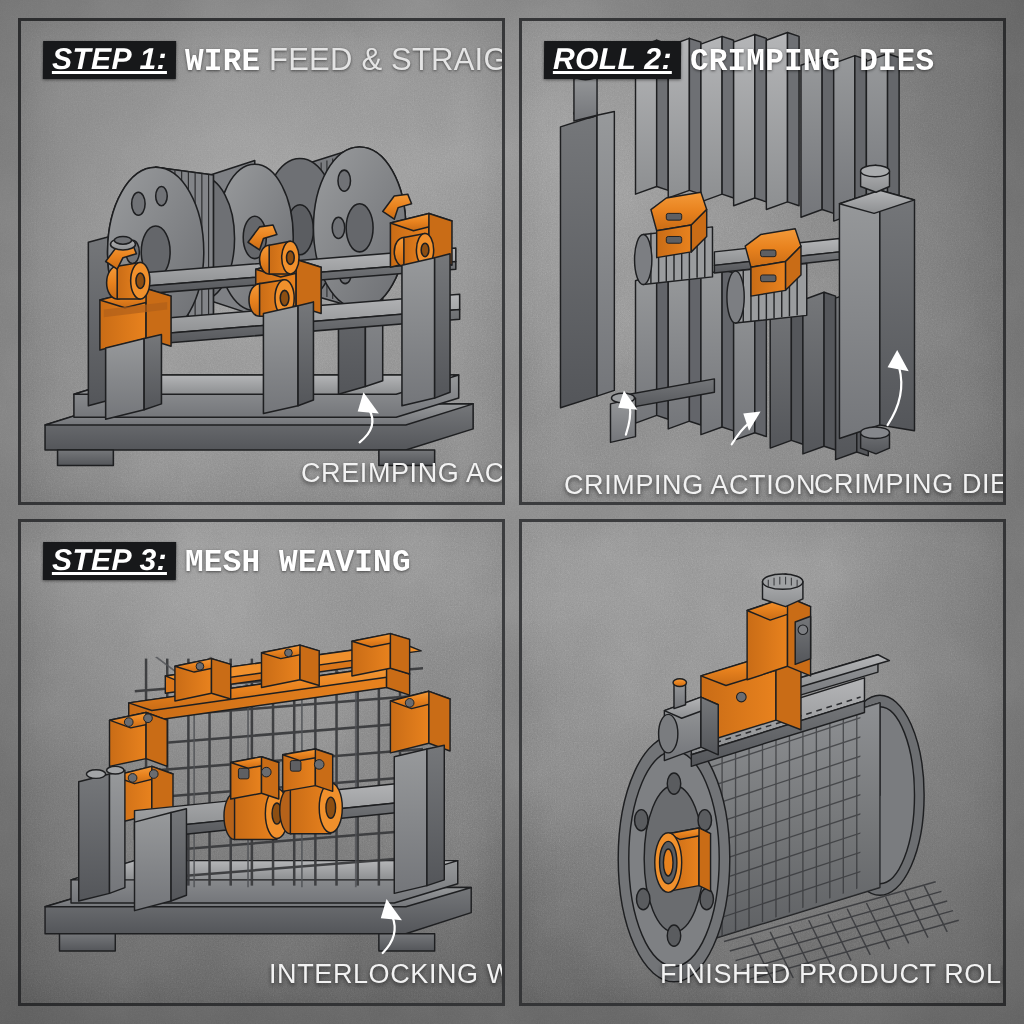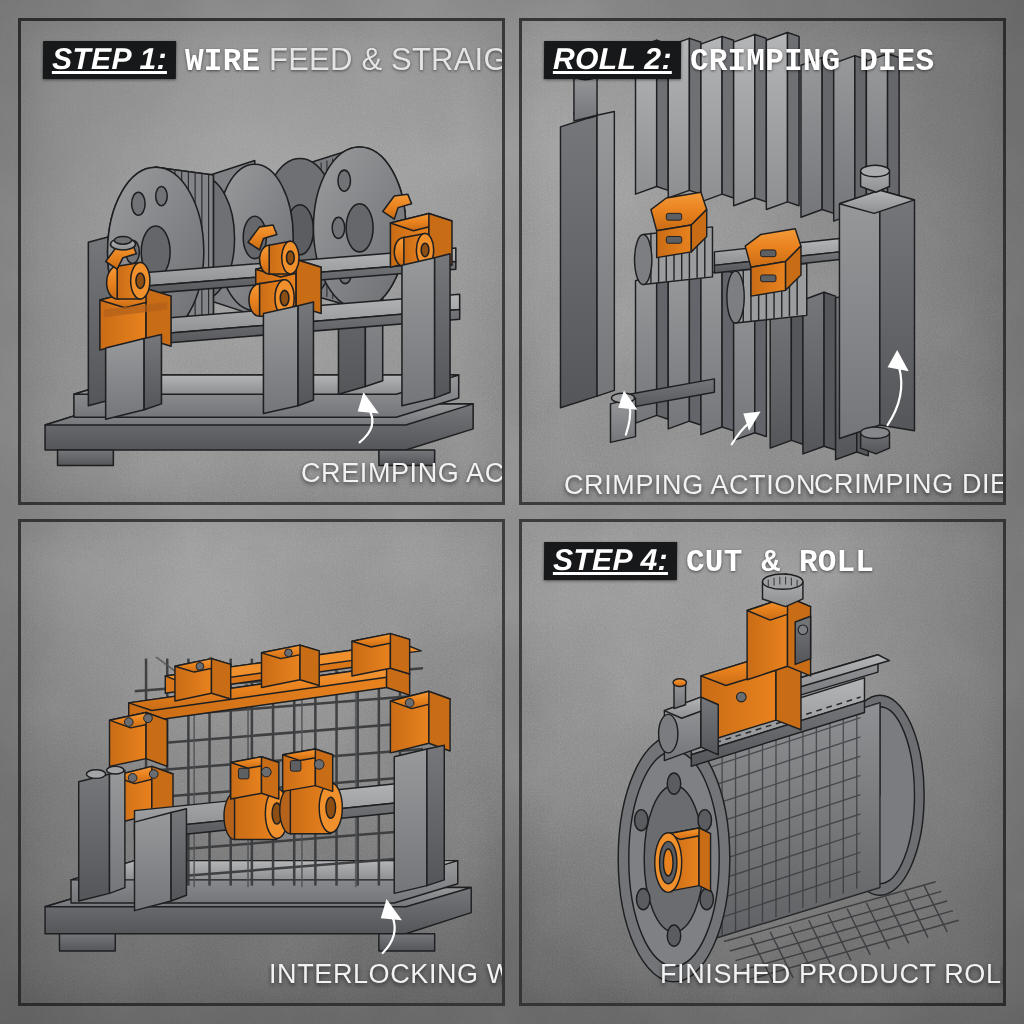--- a/index.html
+++ b/index.html
@@ -455,20 +455,24 @@
 
       <div class="caption" style="left:42px;top:420px;margin-top:29px;">CRIMPING ACTION</div>
       <div class="caption" style="left:292px;top:448px;">CRIMPING DIES</div>
     </div>
 
     <div class="panel">
       <svg class="panel-grain" width="500" height="500" preserveAspectRatio="none" viewBox="0 0 500 500">
         <rect width="500" height="500" filter="url(#fGrain)"></rect>
       </svg>
 
+      <div class="phead">
+        <span class="stepbox">STEP 3:</span>
+        <span class="htitle"><span class="b">MESH WEAVING</span><span class="l"></span></span>
+      </div>
 
       <svg class="art" viewBox="0 0 500 500" preserveAspectRatio="xMidYMid meet">
         <defs>
           <clipPath id="meshClip3">
               <rect x="118" y="140" width="300" height="240"></rect>
             </clipPath>
         </defs>
         <g stroke="#1E1F21" stroke-width="1.5" stroke-linejoin="round">
 
           <path d="M25 400 L92 380 L468 380 L468 406 L400 428 L25 428 Z" fill="url(#mDark)"></path>
@@ -606,24 +610,20 @@
       </svg>
 
       <div class="caption" style="left:248px;top:951px;transform:translateY(-514px);">INTERLOCKING WEAVE</div>
     </div>
 
     <div class="panel">
       <svg class="panel-grain" width="500" height="500" preserveAspectRatio="none" viewBox="0 0 500 500">
         <rect width="500" height="500" filter="url(#fGrain)"></rect>
       </svg>
 
-      <div class="phead">
-        <span class="stepbox">STEP 4:</span>
-        <span class="htitle"><span class="b">CUT &amp; ROLL</span><span class="l"></span></span>
-      </div>
 
       <svg class="art" viewBox="0 0 500 500" preserveAspectRatio="xMidYMid meet">
         <defs>
           <linearGradient id="drumG" x1="0" y1="0" x2="0" y2="1">
             <stop offset="0" stop-color="#8E9093"></stop>
               <stop offset="0.5" stop-color="#757779"></stop>
               <stop offset="1" stop-color="#5C5E61"></stop>
           </linearGradient>
           <clipPath id="drumClip">
               <path d="M158 252 L352 186 L352 380 L158 448 Z"></path>

